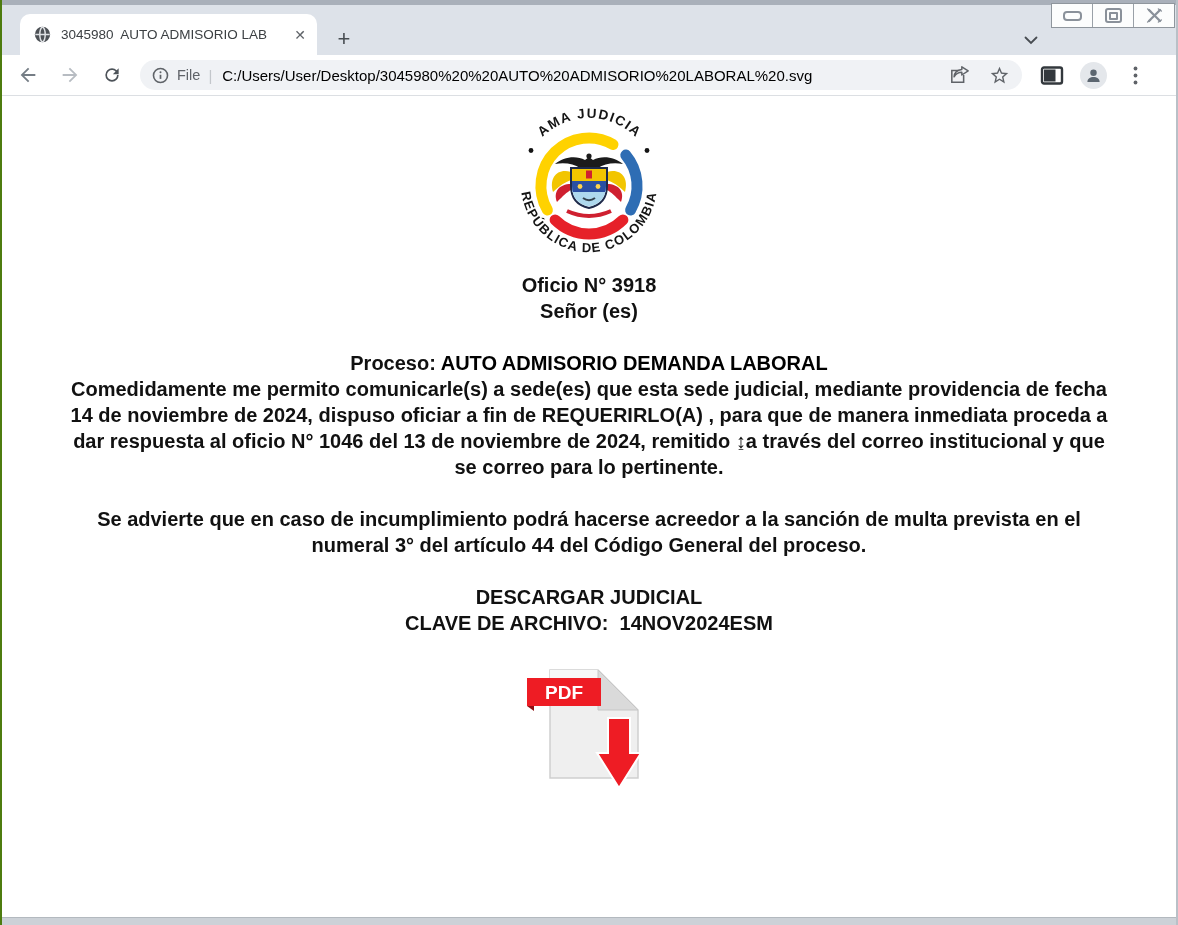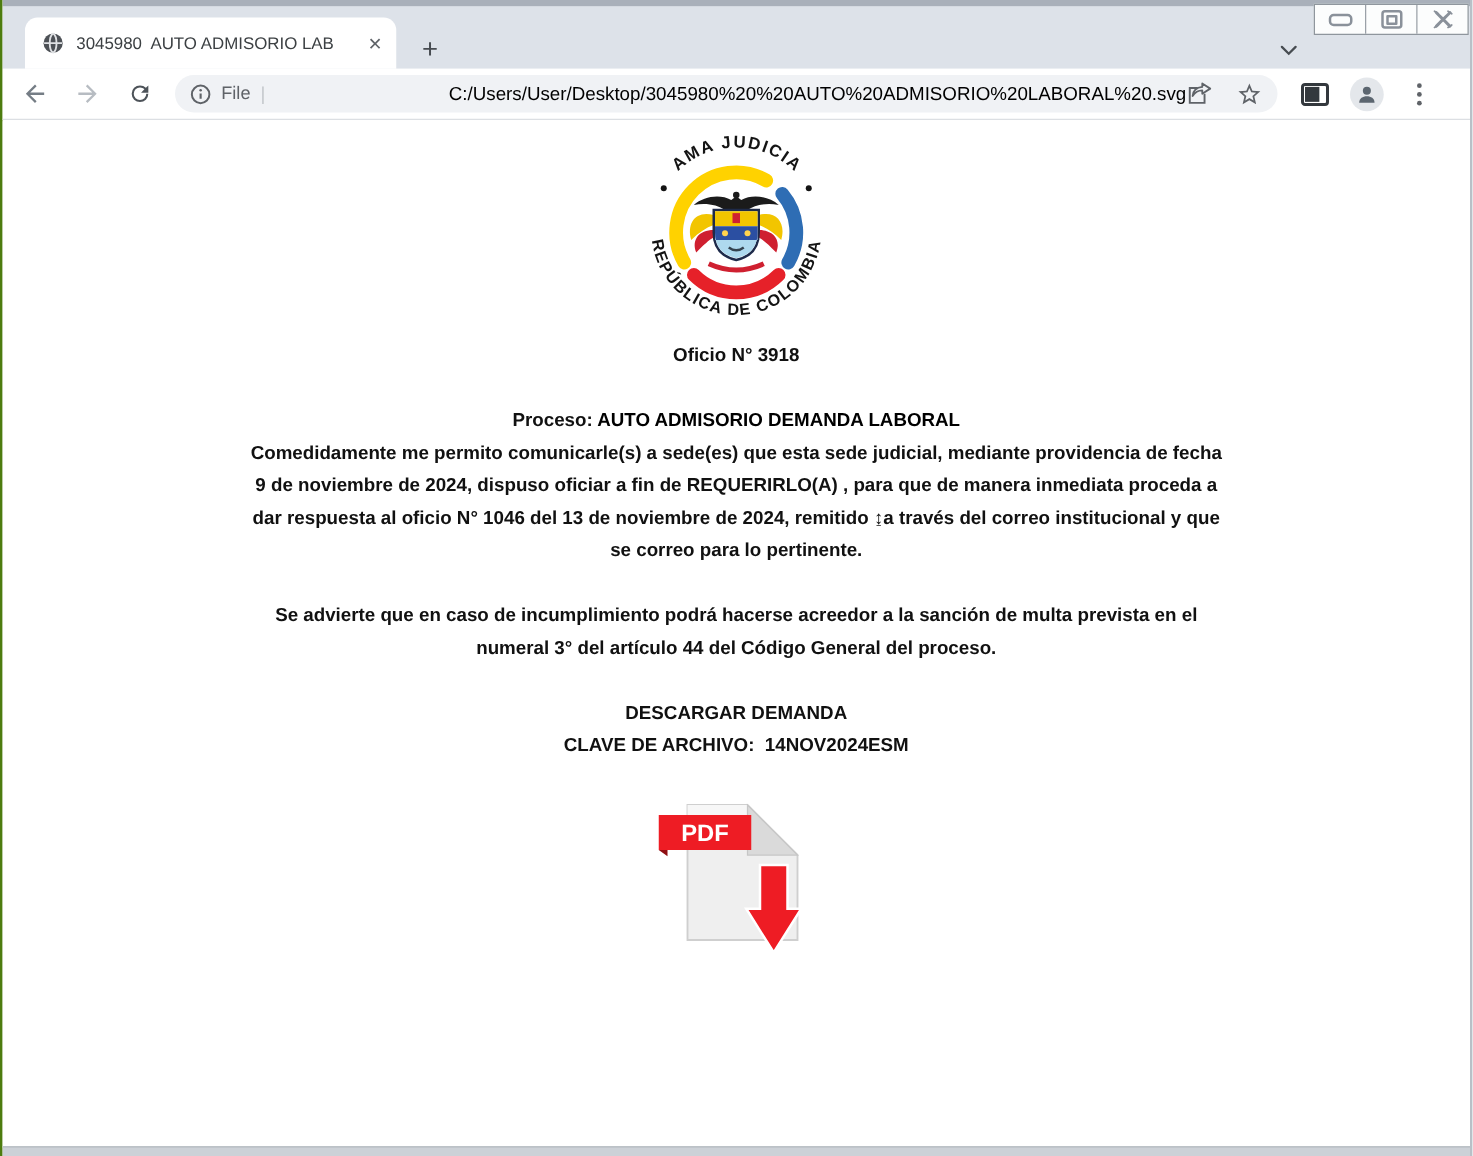--- a/index.html
+++ b/index.html
@@ -23,32 +23,32 @@
     font-size:14px;color:#5f6368;border-radius:50%;}
   .newtab{position:absolute;left:330px;top:22px;width:24px;height:24px;display:flex;align-items:center;
     justify-content:center;color:#474c51;font-size:22px;font-weight:400;border-radius:50%;}
   .tab-chevron{position:absolute;left:1018px;top:24px;width:22px;height:22px;display:flex;
     align-items:center;justify-content:center;}
   .toolbar{position:absolute;left:0;top:55px;width:100%;height:41px;background:#fff;
     border-bottom:1px solid #dcdfe3;display:flex;align-items:center;padding:0 12px 0 14px;box-sizing:border-box;}
   .nav-btn{width:24px;height:24px;display:flex;align-items:center;justify-content:center;flex:none;}
   .sp18{width:18px;flex:none;} .sp16{width:16px;flex:none;}
   .omnibox{flex:none;width:882px;height:30px;background:#f0f2f5;border-radius:15px;display:flex;
-    align-items:center;padding:10px 12px;box-sizing:border-box;text-align:right;}
+    align-items:center;padding:10px 12px;box-sizing:border-box;}
   .scheme{font-size:14.5px;color:#5f6368;margin:0 8px 0 8px;}
   .sep{color:#c3c7cb;font-size:15px;margin-right:10px;}
   .url{font-size:15px;color:#000000;white-space:nowrap;overflow:hidden;flex:1;}
   .avatar{width:27px;height:27px;border-radius:50%;background:#e4e7eb;display:flex;align-items:center;
     justify-content:center;flex:none;}
   
   .content{position:absolute;left:0;top:97px;width:100%;height:821px;background:#fff;
     text-align:center;padding-top:11px;box-sizing:border-box;}
   .seal{display:block;margin:0 auto;}
   .doc-lines{margin-top:12px;}
-  .line{font-size:15px;line-height:26px;font-weight:bold;color:#111;white-space:pre-wrap;}
+  .line{font-size:20px;line-height:26px;font-weight:bold;color:#111;white-space:pre-wrap;}
   .gap{height:26px;}
   .red{color:#000000;}
   .pdf-wrap{margin-top:24px;}
   .bottom-edge{position:absolute;left:0;bottom:0;width:100%;height:7px;background:#ccd1d7;
     border-top:1px solid #b3b9bf;z-index:5;}
 </style>
 </head>
 <body>
 
 <div class="window">
@@ -185,31 +185,32 @@
         <circle cx="91" cy="78.5" r="2.4" fill="#ffd34d"></circle>
         <circle cx="109" cy="78.5" r="2.4" fill="#ffd34d"></circle>
         <path d="M83 84 H117 V78 Q117 95 100 98.5 Q83 95 83 78 Z" fill="#aed9ee"></path>
         <path d="M94 90 q6 4.5 12 0" stroke="#33424e" stroke-width="2" fill="none"></path>
         <path d="M78 103 Q100 113 122 103" stroke="#cf2030" stroke-width="4" fill="none"></path>
       </g>
     </svg>
 
     <div class="doc-lines">
       <div class="line">Oficio N° 3918</div>
+      <div class="line">Señor (es)</div>
       <div class="gap"></div>
       <div class="line"><span>Proceso: </span><span class="red">AUTO ADMISORIO DEMANDA LABORAL</span></div>
       <div class="line">Comedidamente me permito comunicarle(s) a sede(es) que esta sede judicial, mediante providencia de fecha</div>
-      <div class="line">9 de noviembre de 2024, dispuso oficiar a fin de REQUERIRLO(A) , para que de manera inmediata proceda a</div>
+      <div class="line">14 de noviembre de 2024, dispuso oficiar a fin de REQUERIRLO(A) , para que de manera inmediata proceda a</div>
       <div class="line">dar respuesta al oficio N° 1046 del 13 de noviembre de 2024, remitido ↨a través del correo institucional y que</div>
       <div class="line">se correo para lo pertinente.</div>
       <div class="gap"></div>
       <div class="line">Se advierte que en caso de incumplimiento podrá hacerse acreedor a la sanción de multa prevista en el</div>
       <div class="line">numeral 3° del artículo 44 del Código General del proceso.</div>
       <div class="gap"></div>
-      <div class="line">DESCARGAR DEMANDA</div>
+      <div class="line">DESCARGAR JUDICIAL</div>
       <div class="line">CLAVE DE ARCHIVO:  14NOV2024ESM</div>
     </div>
 
     <div class="pdf-wrap">
       <svg width="130" height="136" viewBox="0 0 130 136">
 
         <path d="M26 10 H74 L114 50 V118 H26 Z" fill="#efefef" stroke="#cfcfcf" stroke-width="1.5"></path>
         <path d="M26 10 H74 V46 H26 Z" fill="#f7f7f7"></path>
         <path d="M74 10 L114 50 H74 Z" fill="#dadada" stroke="#c6c6c6" stroke-width="1"></path>
 

